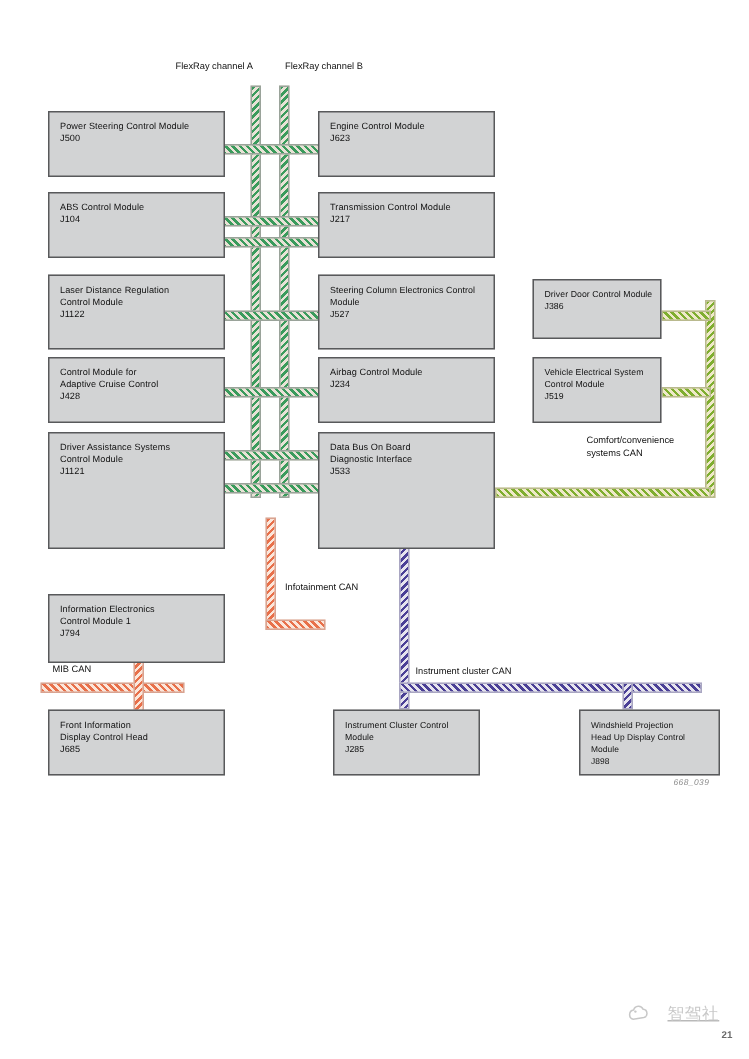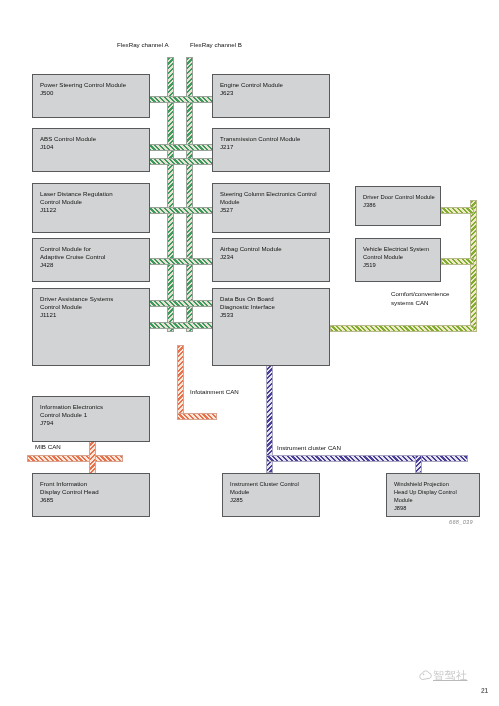--- a/index.html
+++ b/index.html
@@ -48,21 +48,21 @@
 
   
   .blabel{position:absolute;font-size:6.2px;line-height:8.4px;color:#111;
           white-space:nowrap;}
 
   .figid{position:absolute;font-size:5.6px;color:#8a8a8a;font-style:italic;
          letter-spacing:.3px;}
 
   
   #watermark{position:absolute;left:418px;top:668px;display:flex;
-             align-items:center;gap:0;opacity:.30;text-decoration:underline;}
+             align-items:center;gap:12px;opacity:.30;text-decoration:underline;}
   #watermark .wmk-txt{font-size:11px;color:#4a4a4a;letter-spacing:.5px;}
   #pageno{position:absolute;left:481px;top:687px;font-size:6.5px;
           color:#6a6a6a;font-weight:bold;}
 </style>
 </head>
 <body>
 
 <div id="canvas">
 
   <div class="bus flexray" style="left:167px;top:57px;width:7px;height:275px;"></div>

